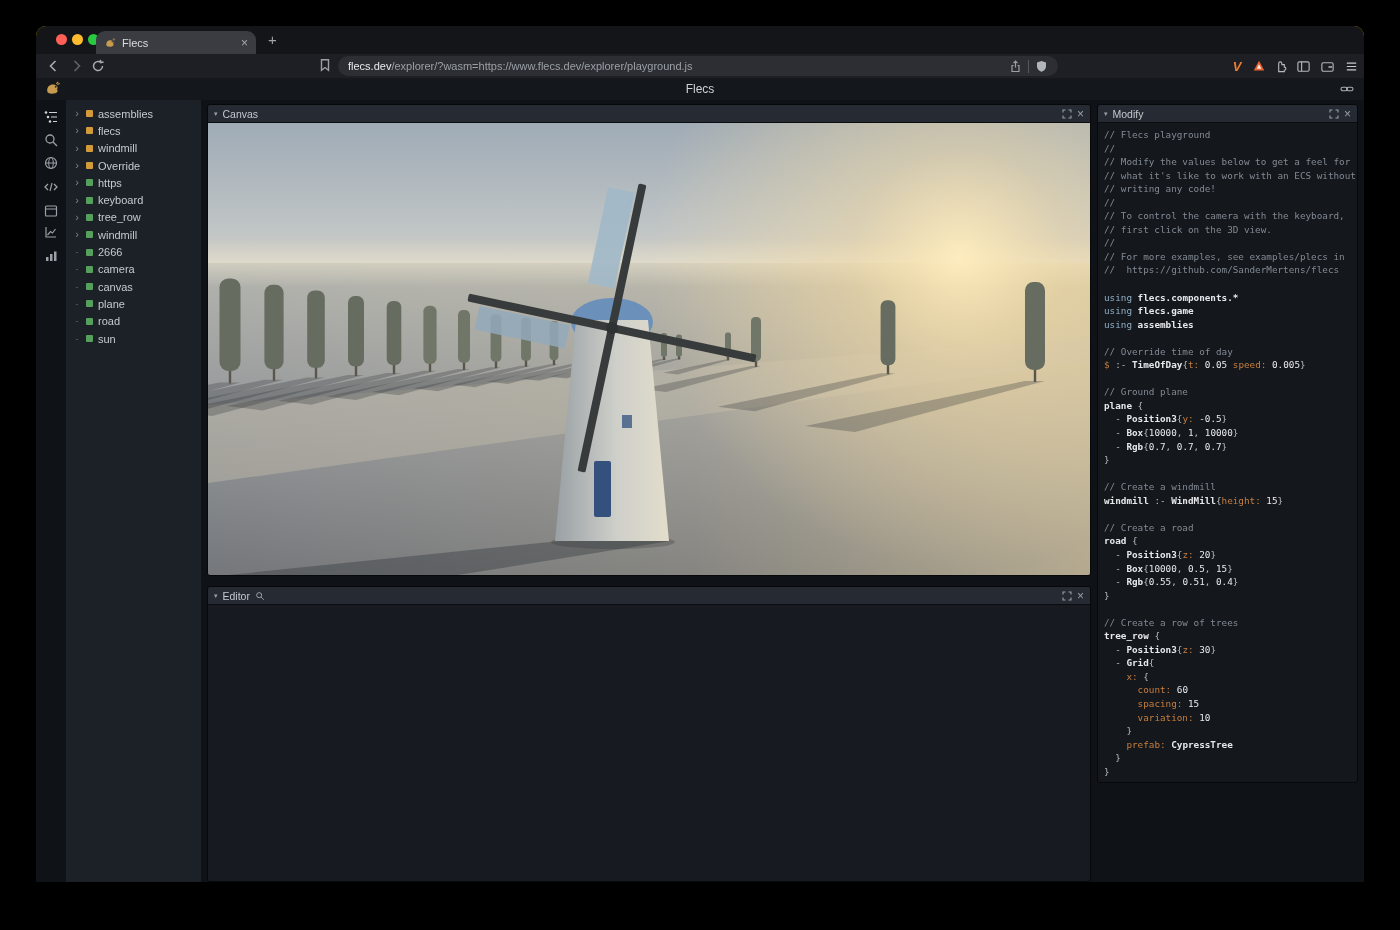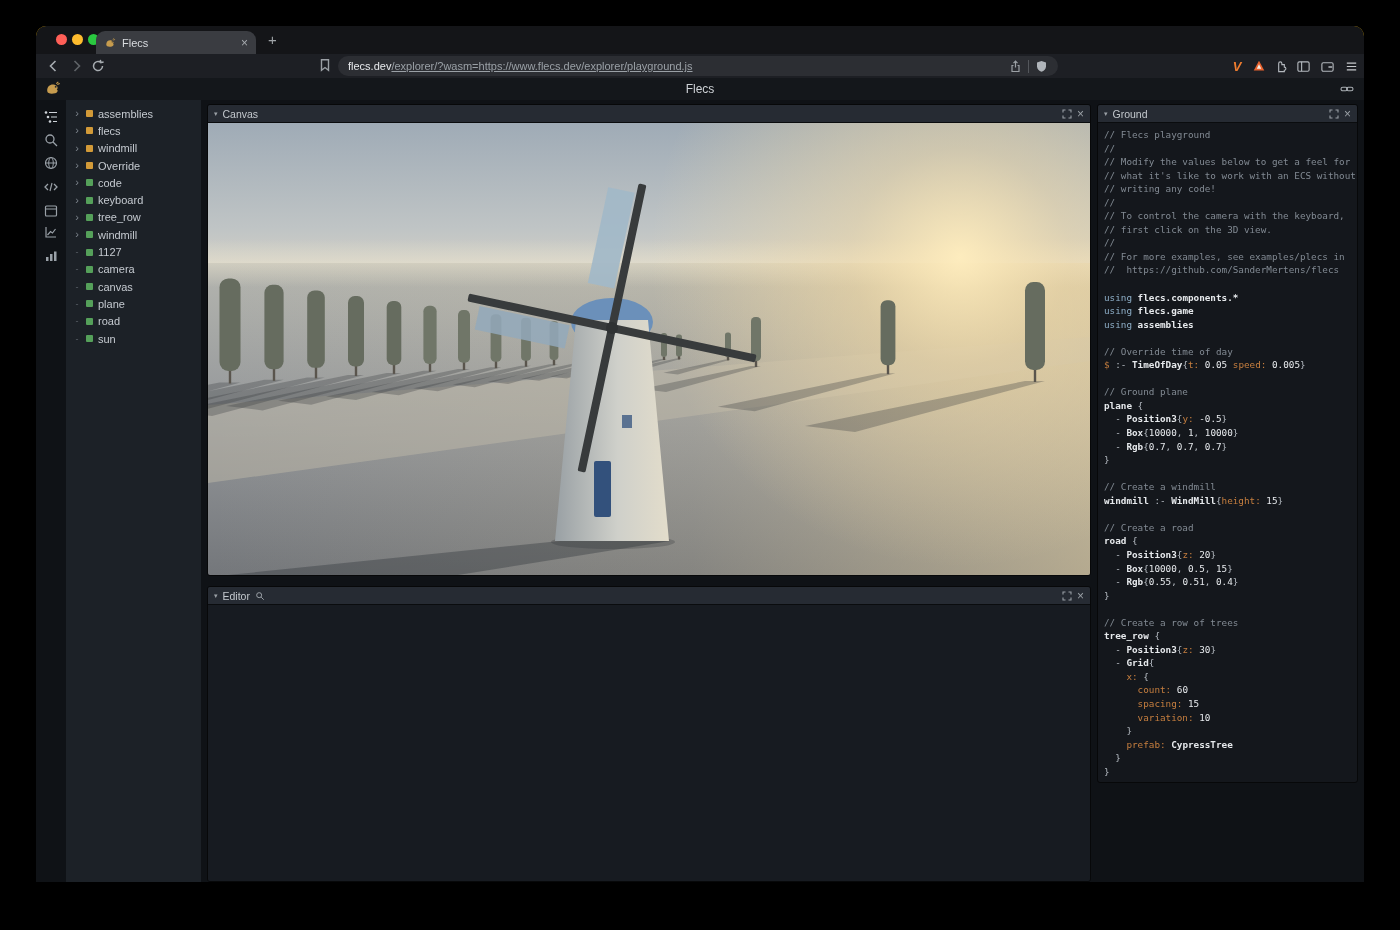--- a/index.html
+++ b/index.html
@@ -15,21 +15,21 @@
        color:#dadde0;font-size:11px;box-sizing:border-box;}
   .tab-close{margin-left:auto;color:#a7abaf;font-size:12px;line-height:12px;}
   .newtab{position:absolute;left:232px;top:5px;color:#9fa3a7;font-size:15px;}
   
   .toolbar{position:absolute;left:0;top:28px;width:100%;height:24px;background:#1d1f24;}
   .nav-ic{position:absolute;top:4px;width:16px;height:16px;}
   .urlbar{position:absolute;left:302px;top:2px;width:720px;height:20px;background:#2c2e33;
           border-radius:10px;display:flex;align-items:center;padding:0 10px;font-size:11px;
           box-sizing:border-box;gap:6px;}
   .url-domain{color:#e8eaed;}
-  .url-rest{color:#9aa0a6;white-space:nowrap;overflow:hidden;text-decoration:underline;}
+  .url-rest{color:#9aa0a6;white-space:nowrap;overflow:hidden;}
   .grow{flex:1;}
   .vsep{width:1px;height:13px;background:#54575c;}
   .tb-ic{position:absolute;top:3px;width:18px;height:18px;display:flex;align-items:center;justify-content:center;}
   .vglyph{color:#ed7c2f;font-weight:bold;font-size:13px;font-style:italic;}
   
   .pageheader{position:absolute;left:0;top:52px;width:100%;height:22px;background:#14171b;}
   .page-title{position:absolute;left:0;right:0;top:4px;text-align:center;color:#ced2d6;font-size:12px;}
   .logo{position:absolute;left:8px;top:2px;width:17px;height:17px;}
   .linkic{position:absolute;right:10px;top:4px;width:14px;height:14px;}
   
@@ -246,41 +246,41 @@
           <span class="lab">windmill</span>
         </div>
         <div class="tree-row">
           <span class="chev">›</span>
           <span class="sq" style="background: rgb(210, 154, 56);"></span>
           <span class="lab">Override</span>
         </div>
         <div class="tree-row">
           <span class="chev">›</span>
           <span class="sq" style="background: rgb(85, 160, 90);"></span>
-          <span class="lab">code</span>
+          <span class="lab">https</span>
         </div>
         <div class="tree-row">
           <span class="chev">›</span>
           <span class="sq" style="background: rgb(85, 160, 90);"></span>
           <span class="lab">keyboard</span>
         </div>
         <div class="tree-row">
           <span class="chev">›</span>
           <span class="sq" style="background: rgb(85, 160, 90);"></span>
           <span class="lab">tree_row</span>
         </div>
         <div class="tree-row">
           <span class="chev">›</span>
           <span class="sq" style="background: rgb(85, 160, 90);"></span>
           <span class="lab">windmill</span>
         </div>
         <div class="tree-row">
           <span class="dash">-</span>
           <span class="sq" style="background: rgb(85, 160, 90);"></span>
-          <span class="lab">1127</span>
+          <span class="lab">2666</span>
         </div>
         <div class="tree-row">
           <span class="dash">-</span>
           <span class="sq" style="background: rgb(85, 160, 90);"></span>
           <span class="lab">camera</span>
         </div>
         <div class="tree-row">
           <span class="dash">-</span>
           <span class="sq" style="background: rgb(85, 160, 90);"></span>
           <span class="lab">canvas</span>
@@ -453,21 +453,21 @@
             </svg>
           </span>
         <span class="ph-x">×</span>
       </div>
       <div class="search-body"></div>
     </div>
 
     <div class="panel" id="editorPanel">
       <div class="panel-h">
         <span class="collapse">▾</span>
-        <span>Ground</span>
+        <span>Modify</span>
         <span class="grow"></span>
         <span>
           <svg class="ic" width="10" height="10" viewBox="0 0 10 10">
               <path d="M1 3.5 V1 H3.5 M6.5 1 H9 V3.5 M9 6.5 V9 H6.5 M3.5 9 H1 V6.5" stroke="#9aa0a6" stroke-width="1.1" fill="none"></path>
             </svg>
           </span>
         <span class="ph-x">×</span>
       </div>
       <div class="code"><div class="code-line"><span class="tk-c">// Flecs playground</span></div><div class="code-line"><span class="tk-c">//</span></div><div class="code-line"><span class="tk-c">// Modify the values below to get a feel for</span></div><div class="code-line"><span class="tk-c">// what it's like to work with an ECS without</span></div><div class="code-line"><span class="tk-c">// writing any code!</span></div><div class="code-line"><span class="tk-c">//</span></div><div class="code-line"><span class="tk-c">// To control the camera with the keyboard,</span></div><div class="code-line"><span class="tk-c">// first click on the 3D view.</span></div><div class="code-line"><span class="tk-c">//</span></div><div class="code-line"><span class="tk-c">// For more examples, see examples/plecs in</span></div><div class="code-line"><span class="tk-c">//  https://github.com/SanderMertens/flecs</span></div><div class="code-line">&nbsp;</div><div class="code-line"><span class="tk-u">using</span><span class="tk-p"> </span><span class="tk-i">flecs.components.*</span></div><div class="code-line"><span class="tk-u">using</span><span class="tk-p"> </span><span class="tk-i">flecs.game</span></div><div class="code-line"><span class="tk-u">using</span><span class="tk-p"> </span><span class="tk-i">assemblies</span></div><div class="code-line">&nbsp;</div><div class="code-line"><span class="tk-c">// Override time of day</span></div><div class="code-line"><span class="tk-m">$</span><span class="tk-p"> :- </span><span class="tk-i">TimeOfDay</span><span class="tk-p">{</span><span class="tk-m">t:</span><span class="tk-p"> </span><span class="tk-n">0.05</span><span class="tk-p"> </span><span class="tk-m">speed:</span><span class="tk-p"> </span><span class="tk-n">0.005</span><span class="tk-p">}</span></div><div class="code-line">&nbsp;</div><div class="code-line"><span class="tk-c">// Ground plane</span></div><div class="code-line"><span class="tk-i">plane</span><span class="tk-p"> {</span></div><div class="code-line"><span class="tk-p">  - </span><span class="tk-i">Position3</span><span class="tk-p">{</span><span class="tk-m">y:</span><span class="tk-p"> </span><span class="tk-n">-0.5</span><span class="tk-p">}</span></div><div class="code-line"><span class="tk-p">  - </span><span class="tk-i">Box</span><span class="tk-p">{</span><span class="tk-n">10000</span><span class="tk-p">, </span><span class="tk-n">1</span><span class="tk-p">, </span><span class="tk-n">10000</span><span class="tk-p">}</span></div><div class="code-line"><span class="tk-p">  - </span><span class="tk-i">Rgb</span><span class="tk-p">{</span><span class="tk-n">0.7</span><span class="tk-p">, </span><span class="tk-n">0.7</span><span class="tk-p">, </span><span class="tk-n">0.7</span><span class="tk-p">}</span></div><div class="code-line"><span class="tk-p">}</span></div><div class="code-line">&nbsp;</div><div class="code-line"><span class="tk-c">// Create a windmill</span></div><div class="code-line"><span class="tk-i">windmill</span><span class="tk-p"> :- </span><span class="tk-i">WindMill</span><span class="tk-p">{</span><span class="tk-m">height:</span><span class="tk-p"> </span><span class="tk-n">15</span><span class="tk-p">}</span></div><div class="code-line">&nbsp;</div><div class="code-line"><span class="tk-c">// Create a road</span></div><div class="code-line"><span class="tk-i">road</span><span class="tk-p"> {</span></div><div class="code-line"><span class="tk-p">  - </span><span class="tk-i">Position3</span><span class="tk-p">{</span><span class="tk-m">z:</span><span class="tk-p"> </span><span class="tk-n">20</span><span class="tk-p">}</span></div><div class="code-line"><span class="tk-p">  - </span><span class="tk-i">Box</span><span class="tk-p">{</span><span class="tk-n">10000</span><span class="tk-p">, </span><span class="tk-n">0.5</span><span class="tk-p">, </span><span class="tk-n">15</span><span class="tk-p">}</span></div><div class="code-line"><span class="tk-p">  - </span><span class="tk-i">Rgb</span><span class="tk-p">{</span><span class="tk-n">0.55</span><span class="tk-p">, </span><span class="tk-n">0.51</span><span class="tk-p">, </span><span class="tk-n">0.4</span><span class="tk-p">}</span></div><div class="code-line"><span class="tk-p">}</span></div><div class="code-line">&nbsp;</div><div class="code-line"><span class="tk-c">// Create a row of trees</span></div><div class="code-line"><span class="tk-i">tree_row</span><span class="tk-p"> {</span></div><div class="code-line"><span class="tk-p">  - </span><span class="tk-i">Position3</span><span class="tk-p">{</span><span class="tk-m">z:</span><span class="tk-p"> </span><span class="tk-n">30</span><span class="tk-p">}</span></div><div class="code-line"><span class="tk-p">  - </span><span class="tk-i">Grid</span><span class="tk-p">{</span></div><div class="code-line"><span class="tk-p">    </span><span class="tk-m">x:</span><span class="tk-p"> {</span></div><div class="code-line"><span class="tk-p">      </span><span class="tk-m">count:</span><span class="tk-p"> </span><span class="tk-n">60</span></div><div class="code-line"><span class="tk-p">      </span><span class="tk-m">spacing:</span><span class="tk-p"> </span><span class="tk-n">15</span></div><div class="code-line"><span class="tk-p">      </span><span class="tk-m">variation:</span><span class="tk-p"> </span><span class="tk-n">10</span></div><div class="code-line"><span class="tk-p">    }</span></div><div class="code-line"><span class="tk-p">    </span><span class="tk-m">prefab:</span><span class="tk-p"> </span><span class="tk-i">CypressTree</span></div><div class="code-line"><span class="tk-p">  }</span></div><div class="code-line"><span class="tk-p">}</span></div></div>
     </div>

